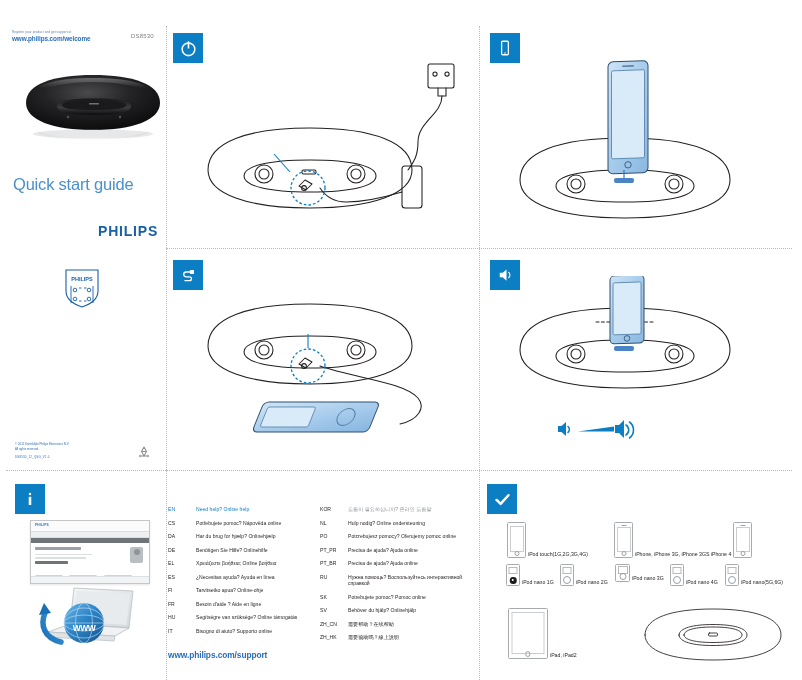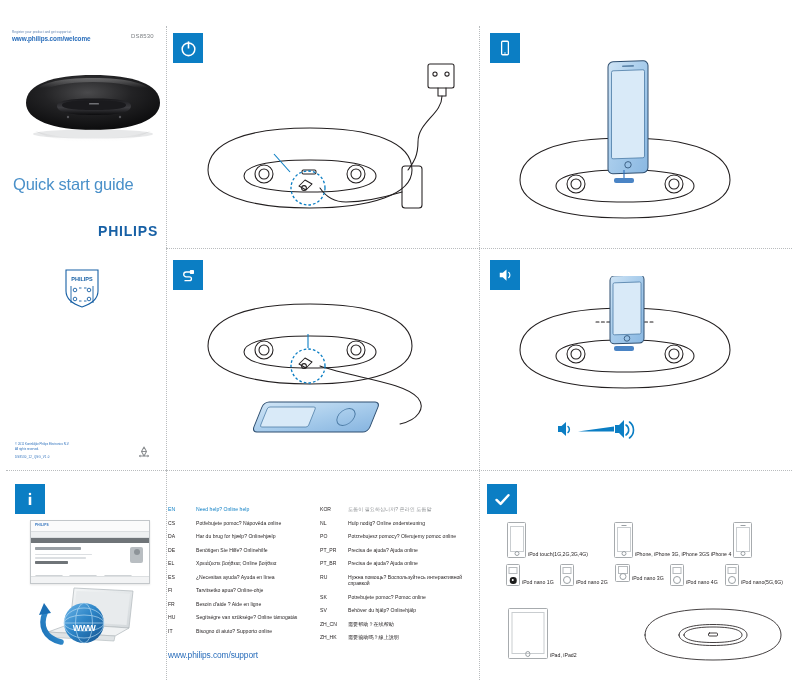--- a/index.html
+++ b/index.html
@@ -163,21 +163,21 @@
   .lang-text {
     flex: 1;
     font-size: 5.1px;
   }
   .lang-text.just { text-align: justify; }
   .support-url {
     position: absolute;
     left: 168px;
     top: 630px;
     font-size: 8.4px;
-    font-weight: normal;
+    font-weight: bold;
     color: #2a6ebb;
     letter-spacing: -.1px;
   }
 
   
   .dev-cell {
     position: absolute;
     display: flex;
     align-items: flex-end;
     gap: 2px;

